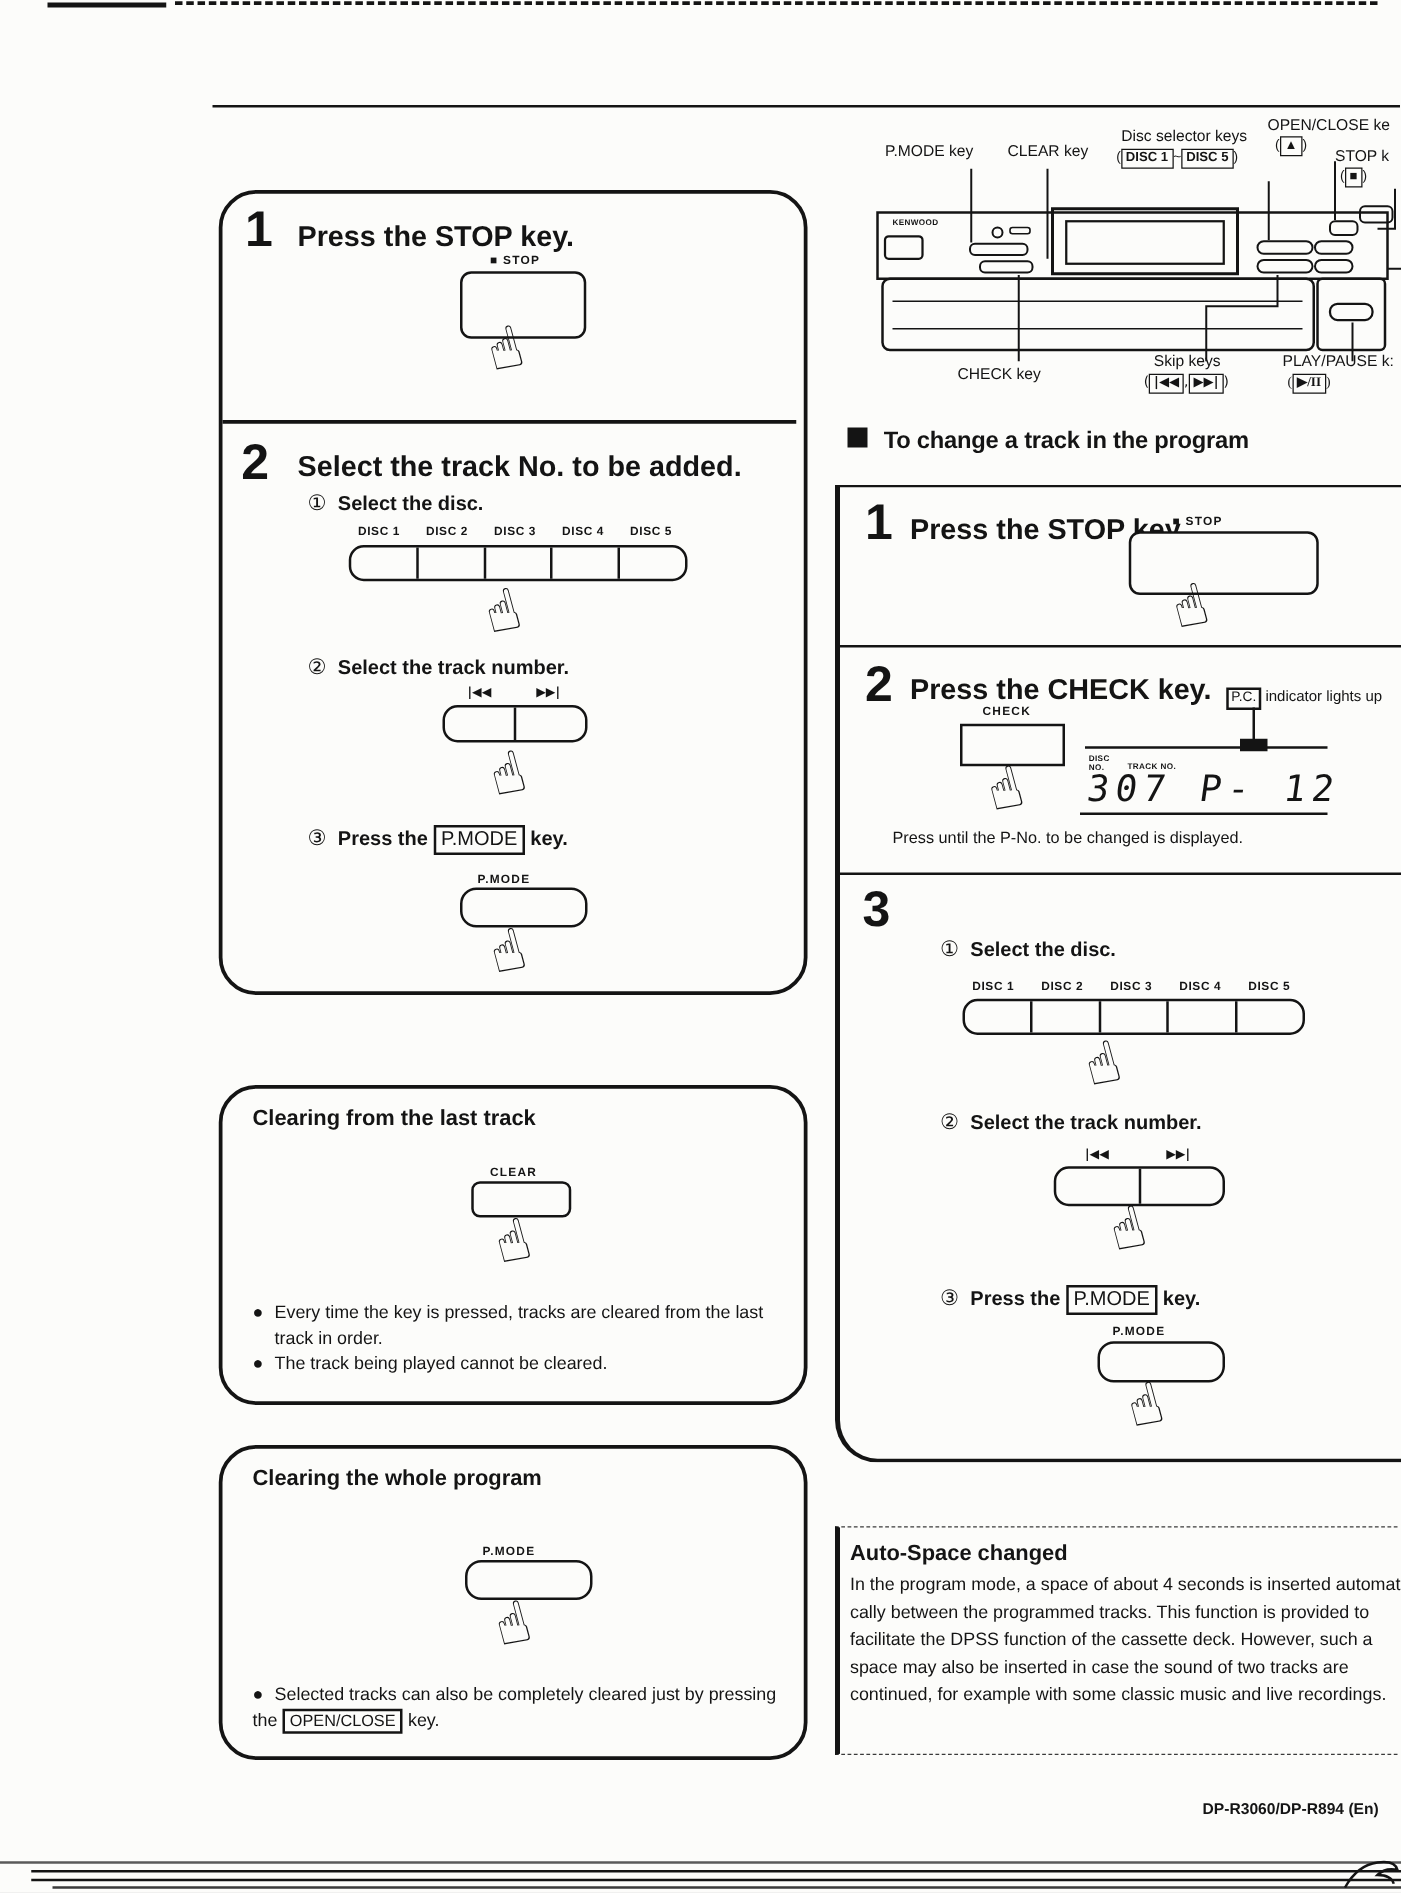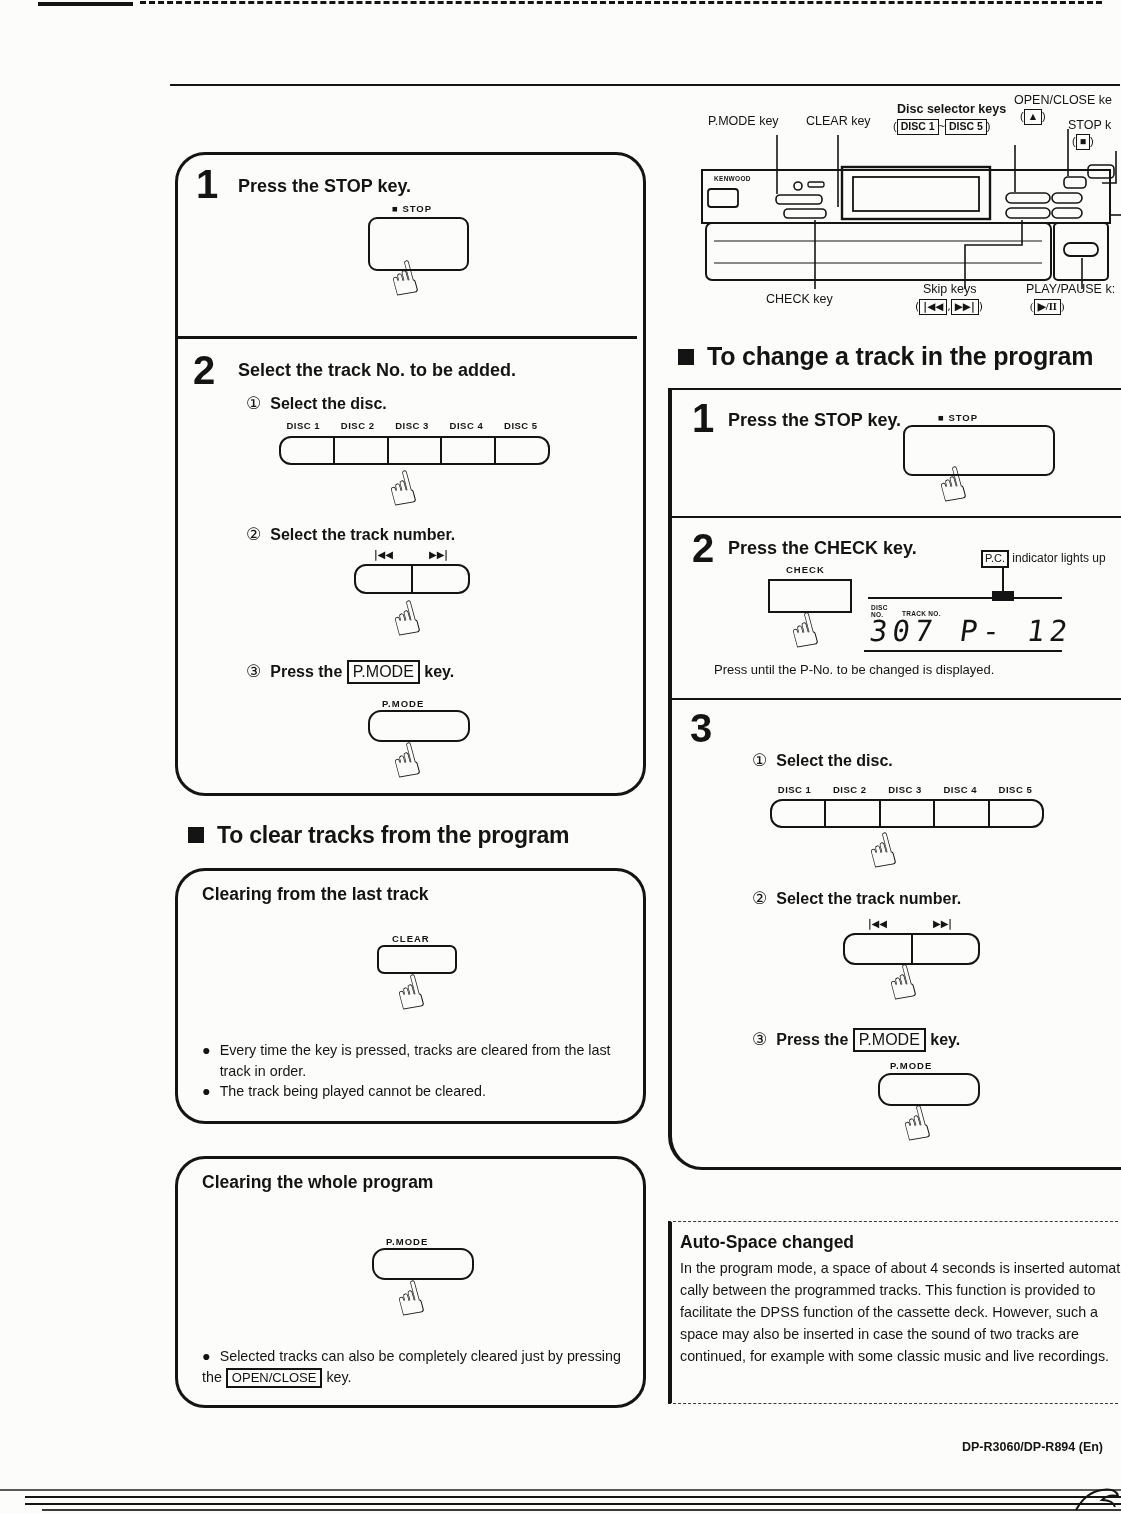--- a/index.html
+++ b/index.html
@@ -3,21 +3,21 @@
 <meta charset="utf-8">
 <style>
   html,body{margin:0;padding:0;background:#e8e8e6;}
   #page{position:relative;width:1121px;height:1514px;background:#fcfcfa;color:#141414;
         font-family:"Liberation Sans",sans-serif;overflow:hidden;}
   .abs{position:absolute;}
   .b{font-weight:bold;}
   .head{font-size:23px;font-weight:bold;white-space:nowrap;letter-spacing:-0.2px;}
   .hsq{display:inline-block;width:16px;height:16px;background:#141414;margin-right:13px;}
   .stepnum{font-size:40px;font-weight:bold;line-height:1;}
-  .steptext{font-size:18px;font-weight:bold;white-space:nowrap;}
+  .steptext{font-size:23px;font-weight:bold;white-space:nowrap;}
   .subrow{font-size:16px;font-weight:bold;white-space:nowrap;}
   .circ{font-family:"DejaVu Sans",sans-serif;font-weight:normal;font-size:17px;margin-right:9px;}
   .keybox{display:inline-block;border:2px solid #141414;padding:0 4px;font-weight:normal;line-height:1.25;}
   .keybox-s{display:inline-block;border:1.5px solid #141414;padding:0 3px;font-weight:bold;font-size:10.5px;line-height:1.3;}
   .keylabel{font-size:9.5px;font-weight:bold;letter-spacing:1px;white-space:nowrap;}
   .btn{position:absolute;border:2.5px solid #141414;border-radius:9px;background:#fcfcfa;}
   .bar{position:absolute;border:2.5px solid #141414;border-radius:12px;background:#fcfcfa;display:flex;}
   .bar .seg{flex:1;border-right:2px solid #141414;}
   .bar .seg:last-child{border-right:none;}
   .dlrow{position:absolute;display:flex;}
@@ -91,23 +91,20 @@
   </div>
   <div class="abs hand" style="left:392px;top:596px;">☝</div>
 
   <div class="abs subrow" style="left:246px;top:660px;">
     <span class="circ">③</span><span>Press the</span>&nbsp;<span class="keybox">P.MODE</span>&nbsp;<span>key.</span>
   </div>
   <div class="abs keylabel" style="left:382px;top:698px;">P.MODE</div>
   <div class="btn" style="left:368px;top:710px;width:98px;height:28px;border-radius:13px;"></div>
   <div class="abs hand" style="left:392px;top:738px;">☝</div>
 
-  <div class="abs head" style="left:188px;top:822px;">
-    <span class="hsq"></span><span>To clear tracks from the program</span>
-  </div>
 
   <div class="rbox" style="left:175px;top:868px;width:465px;height:250px;"></div>
   <div class="abs boxtitle" style="left:202px;top:884px;">Clearing from the last track</div>
   <div class="abs keylabel" style="left:392px;top:933px;">CLEAR</div>
   <div class="btn" style="left:377px;top:945px;width:76px;height:25px;border-radius:7px;"></div>
   <div class="abs hand" style="left:396px;top:970px;">☝</div>
   <div class="abs bullet" style="left:202px;top:1040px;width:424px;display:flex;">
     <span class="bdot">●</span>
       <span>Every time the key is pressed, tracks are cleared from the last track in order.</span>
   </div>
@@ -156,21 +153,21 @@
       <path d="M420,122 H431"></path>
       <path d="M125,127 V196"></path>
       <path d="M275,196 V152 H332 V127"></path>
       <path d="M392,196 V165"></path>
     </g>
   </svg>
   <div class="abs tiny" style="left:714px;top:175px;">KENWOOD</div>
 
   <div class="abs dlabel" style="left:708px;top:114px;">P.MODE key</div>
   <div class="abs dlabel" style="left:806px;top:114px;">CLEAR key</div>
-  <div class="abs dlabel" style="left:897px;top:102px;font-weight:bold;">Disc selector keys</div>
+  <div class="abs dlabel" style="left:897px;top:102px;">Disc selector keys</div>
   <div class="abs iconline" style="left:893px;top:119px;">
     <span>(</span><span class="keybox-s">DISC 1</span><span>~</span><span class="keybox-s">DISC 5</span><span>)</span>
   </div>
   <div class="abs dlabel" style="left:1014px;top:93px;">OPEN/CLOSE ke</div>
   <div class="abs iconline" style="left:1020px;top:109px;">
     <span>(</span><span class="keybox-s">▲</span><span>)</span>
   </div>
   <div class="abs dlabel" style="left:1068px;top:118px;">STOP k</div>
   <div class="abs iconline" style="left:1072px;top:134px;">
     <span>(</span><span class="keybox-s">■</span><span>)</span>
@@ -178,21 +175,21 @@
   <div class="abs dlabel" style="left:766px;top:292px;">CHECK key</div>
   <div class="abs dlabel" style="left:923px;top:282px;">Skip keys</div>
   <div class="abs iconline" style="left:915px;top:299px;font-family:'DejaVu Sans',sans-serif;">
     <span>(</span><span class="keybox-s">|◀◀</span><span>,</span><span class="keybox-s">▶▶|</span><span>)</span>
   </div>
   <div class="abs dlabel" style="left:1026px;top:282px;">PLAY/PAUSE k:</div>
   <div class="abs iconline" style="left:1030px;top:299px;font-family:Liberation Serif, serif;">
     <span>(</span><span class="keybox-s">▶/II</span><span>)</span>
   </div>
 
-  <div class="abs head" style="left:678px;top:342px;font-size:25px;">
+  <div class="abs head" style="left:678px;top:342px;font-size:19px;">
     <span class="hsq"></span><span>To change a track in the program</span>
   </div>
 
   <div class="abs" style="left:668px;top:388px;width:452px;height:777px;border-left:4px solid #141414;border-top:2.5px solid #141414;border-bottom:3px solid #141414;border-bottom-left-radius:34px;"></div>
   <div class="hline" style="left:672px;top:516px;width:449px;height:1.8px;"></div>
   <div class="hline" style="left:672px;top:698px;width:449px;height:2.2px;"></div>
 
   <div class="abs stepnum" style="left:692px;top:398px;">1</div>
   <div class="abs steptext" style="left:728px;top:410px;">Press the STOP key.</div>
   <div class="abs keylabel" style="left:938px;top:412px;">■ STOP</div>

